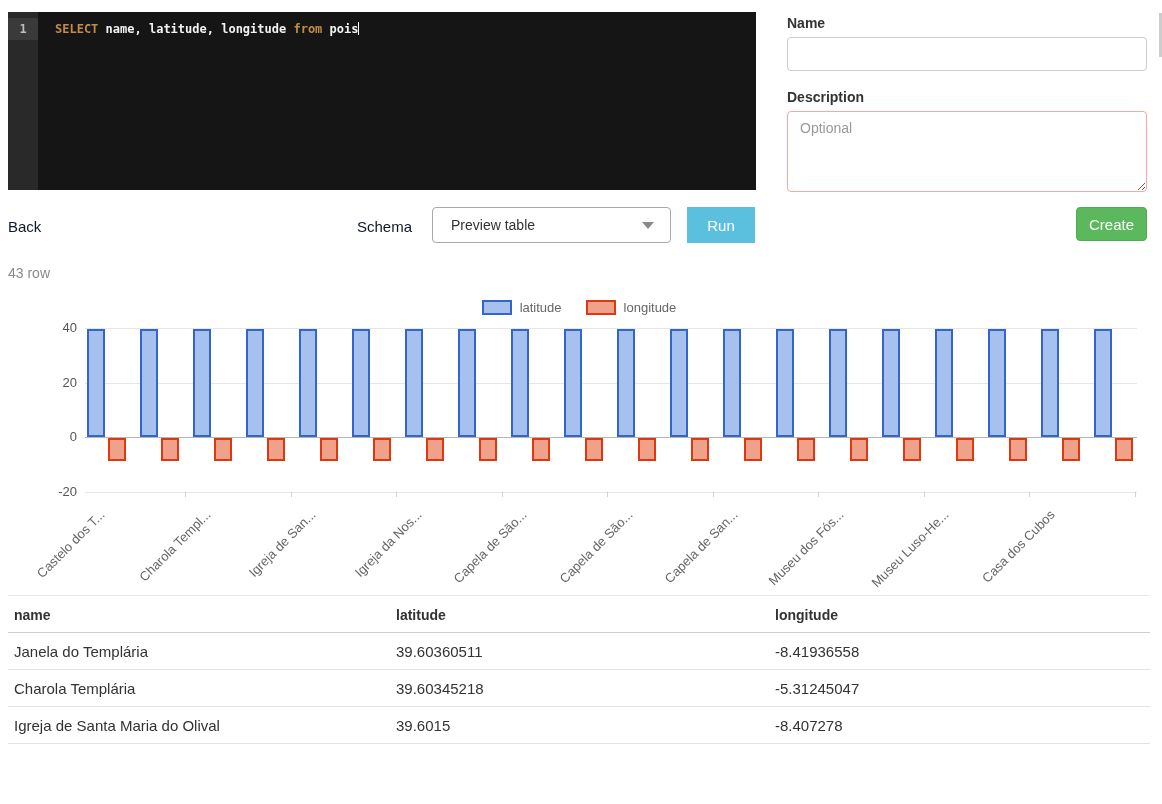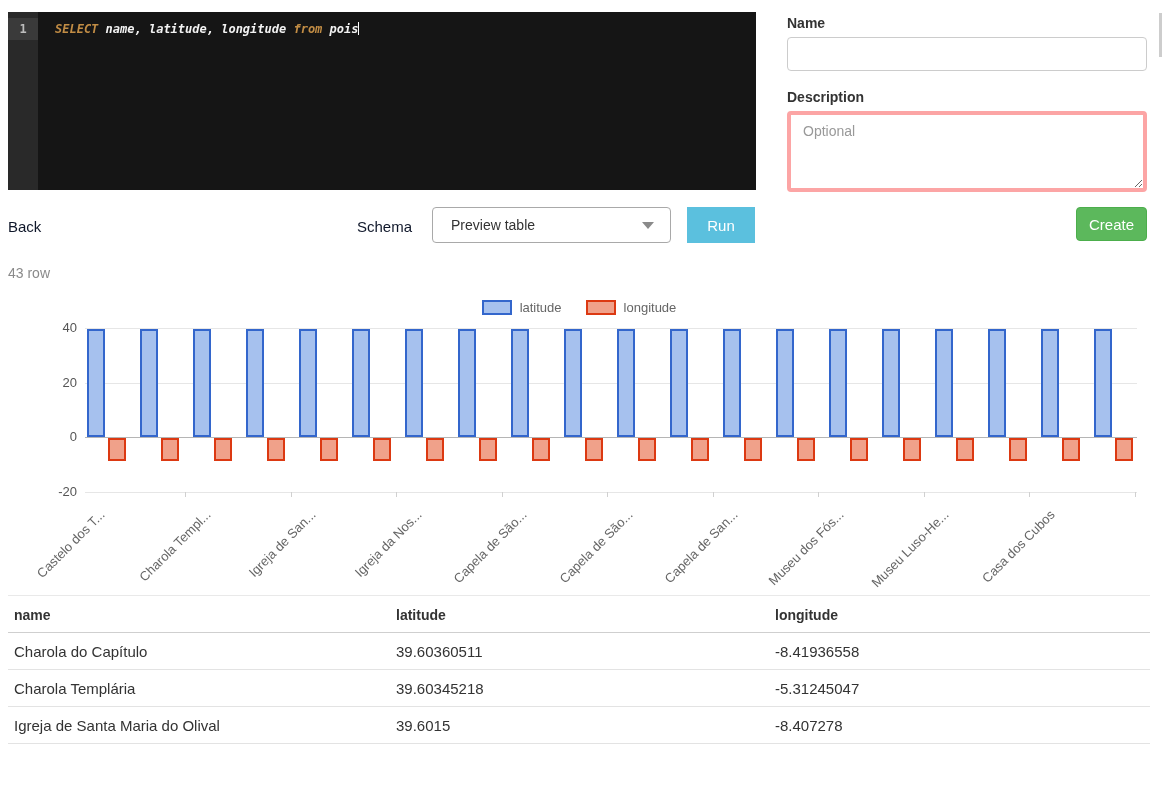--- a/index.html
+++ b/index.html
@@ -8,33 +8,33 @@
   .abs { position:absolute; }
 
   
   .editor { left:8px; top:12px; width:748px; height:178px; background:#151515; }
   .gutter { position:absolute; left:0; top:0; width:30px; height:100%; background:#292929; }
   .gutter-active { position:absolute; left:0; top:6px; width:30px; height:22px; background:#3a3a3a;
                    color:#bdbdbd; font-family:"DejaVu Sans Mono", monospace; font-size:12px;
                    font-weight:bold; text-align:center; line-height:22px; }
   .code-line { position:absolute; left:47px; top:6px; height:22px; line-height:22px;
                font-family:"DejaVu Sans Mono", monospace; font-size:12px; font-weight:bold;
-               white-space:pre;font-style:italic; }
+               white-space:pre; }
   .tok-keyword { color:#c28d45; }
   .tok-plain { color:#f2f2f2; }
   .cursor { display:inline-block; width:1px; height:13px; background:#fff; vertical-align:-2px; }
 
   
   .form-label { font-size:14px; font-weight:bold; color:#333; }
   .name-label { left:787px; top:15px; }
   .name-input { left:787px; top:37px; width:360px; height:34px; border:1px solid #ccc;
                 border-radius:4px; padding:6px 12px; font-size:14px; color:#555;
                 font-family:"Liberation Sans", sans-serif; outline:none; }
   .desc-label { left:787px; top:89px; }
-  .desc-textarea { left:787px; top:111px; width:360px; height:81px; border:4px solid #fca5a5;
+  .desc-textarea { left:787px; top:111px; width:360px; height:81px; border:1px solid #fca5a5;
                    border-radius:4px; padding:8px 12px; font-size:14px; color:#555;
                    font-family:"Liberation Sans", sans-serif; resize:both; outline:none; }
   .desc-textarea::placeholder, .name-input::placeholder { color:#999; }
   .create-btn { left:1076px; top:207px; width:71px; height:34px; background:#5cb85c;
                 border:1px solid #4cae4c; border-radius:4px; color:#fff; font-size:15px;
                 font-family:"Liberation Sans", sans-serif; cursor:pointer; }
 
   
   .link { font-size:15px; color:#0f172a; text-decoration:none; cursor:pointer;text-align:right; }
   .back-link { left:8px; top:218px; }
@@ -196,21 +196,21 @@
       </colgroup>
     <thead>
         <tr id="thead-row">
           <th>name</th>
           <th class="c2">latitude</th>
           <th class="c2">longitude</th>
         </tr>
       </thead>
     <tbody id="tbody">
         <tr>
-          <td>Charola do Capítulo</td>
+          <td>Janela do Templária</td>
           <td class="c2">39.60360511</td>
           <td class="c2">-8.41936558</td>
         </tr>
         <tr>
           <td>Charola Templária</td>
           <td class="c2">39.60345218</td>
           <td class="c2">-5.31245047</td>
         </tr>
         <tr>
           <td>Igreja de Santa Maria do Olival</td>

